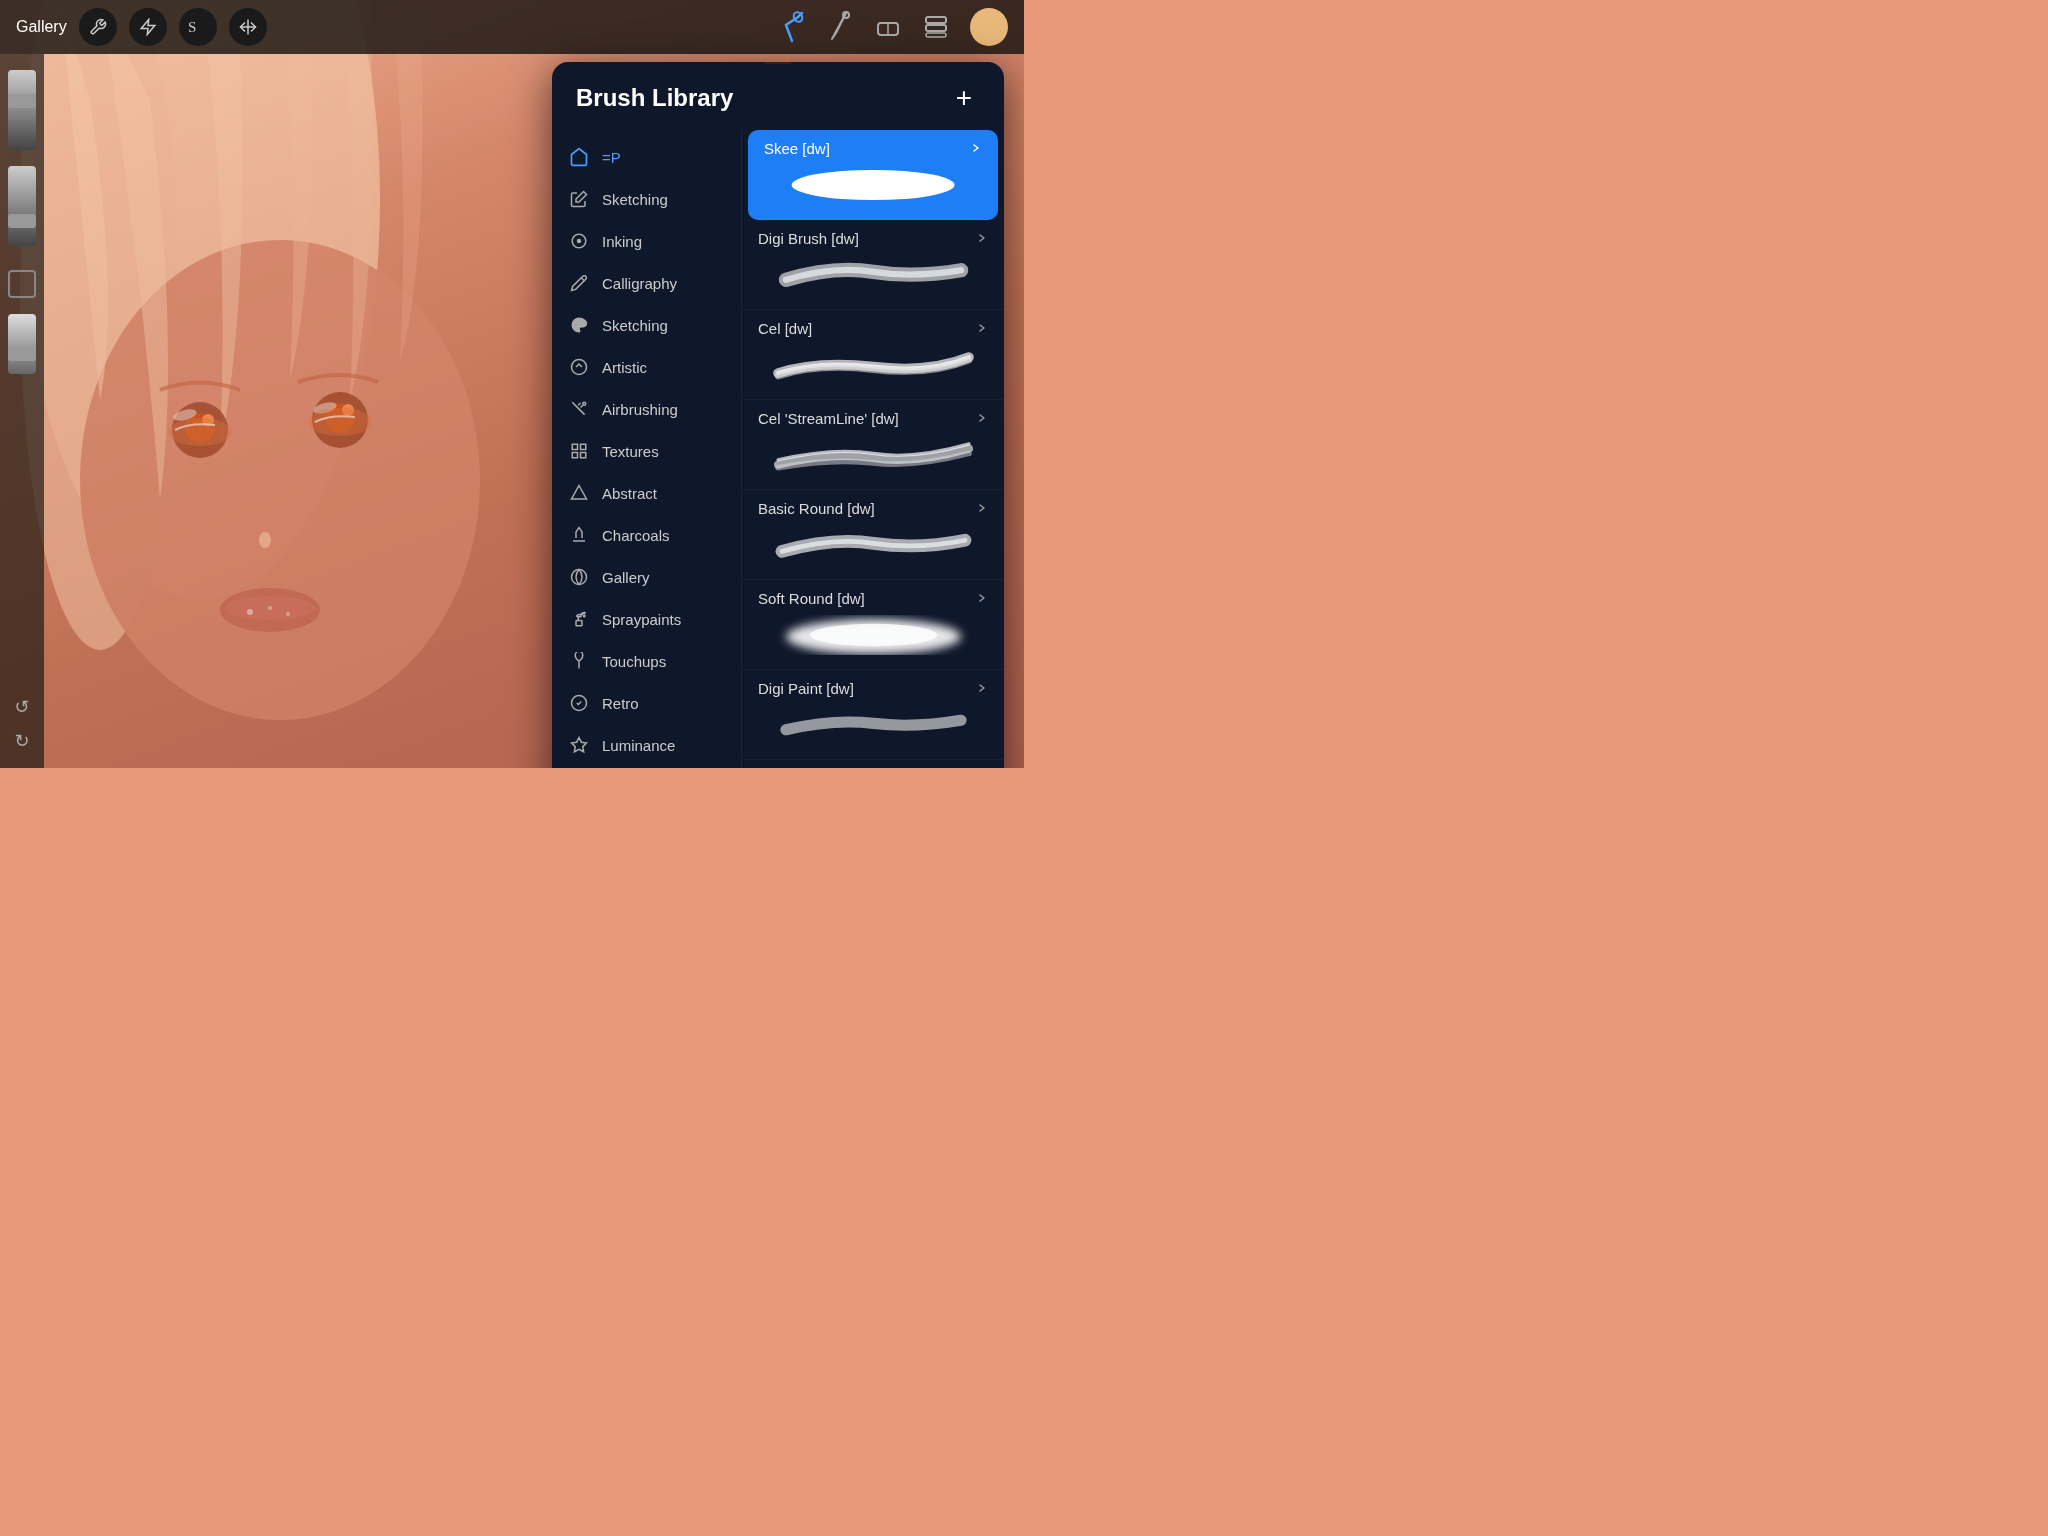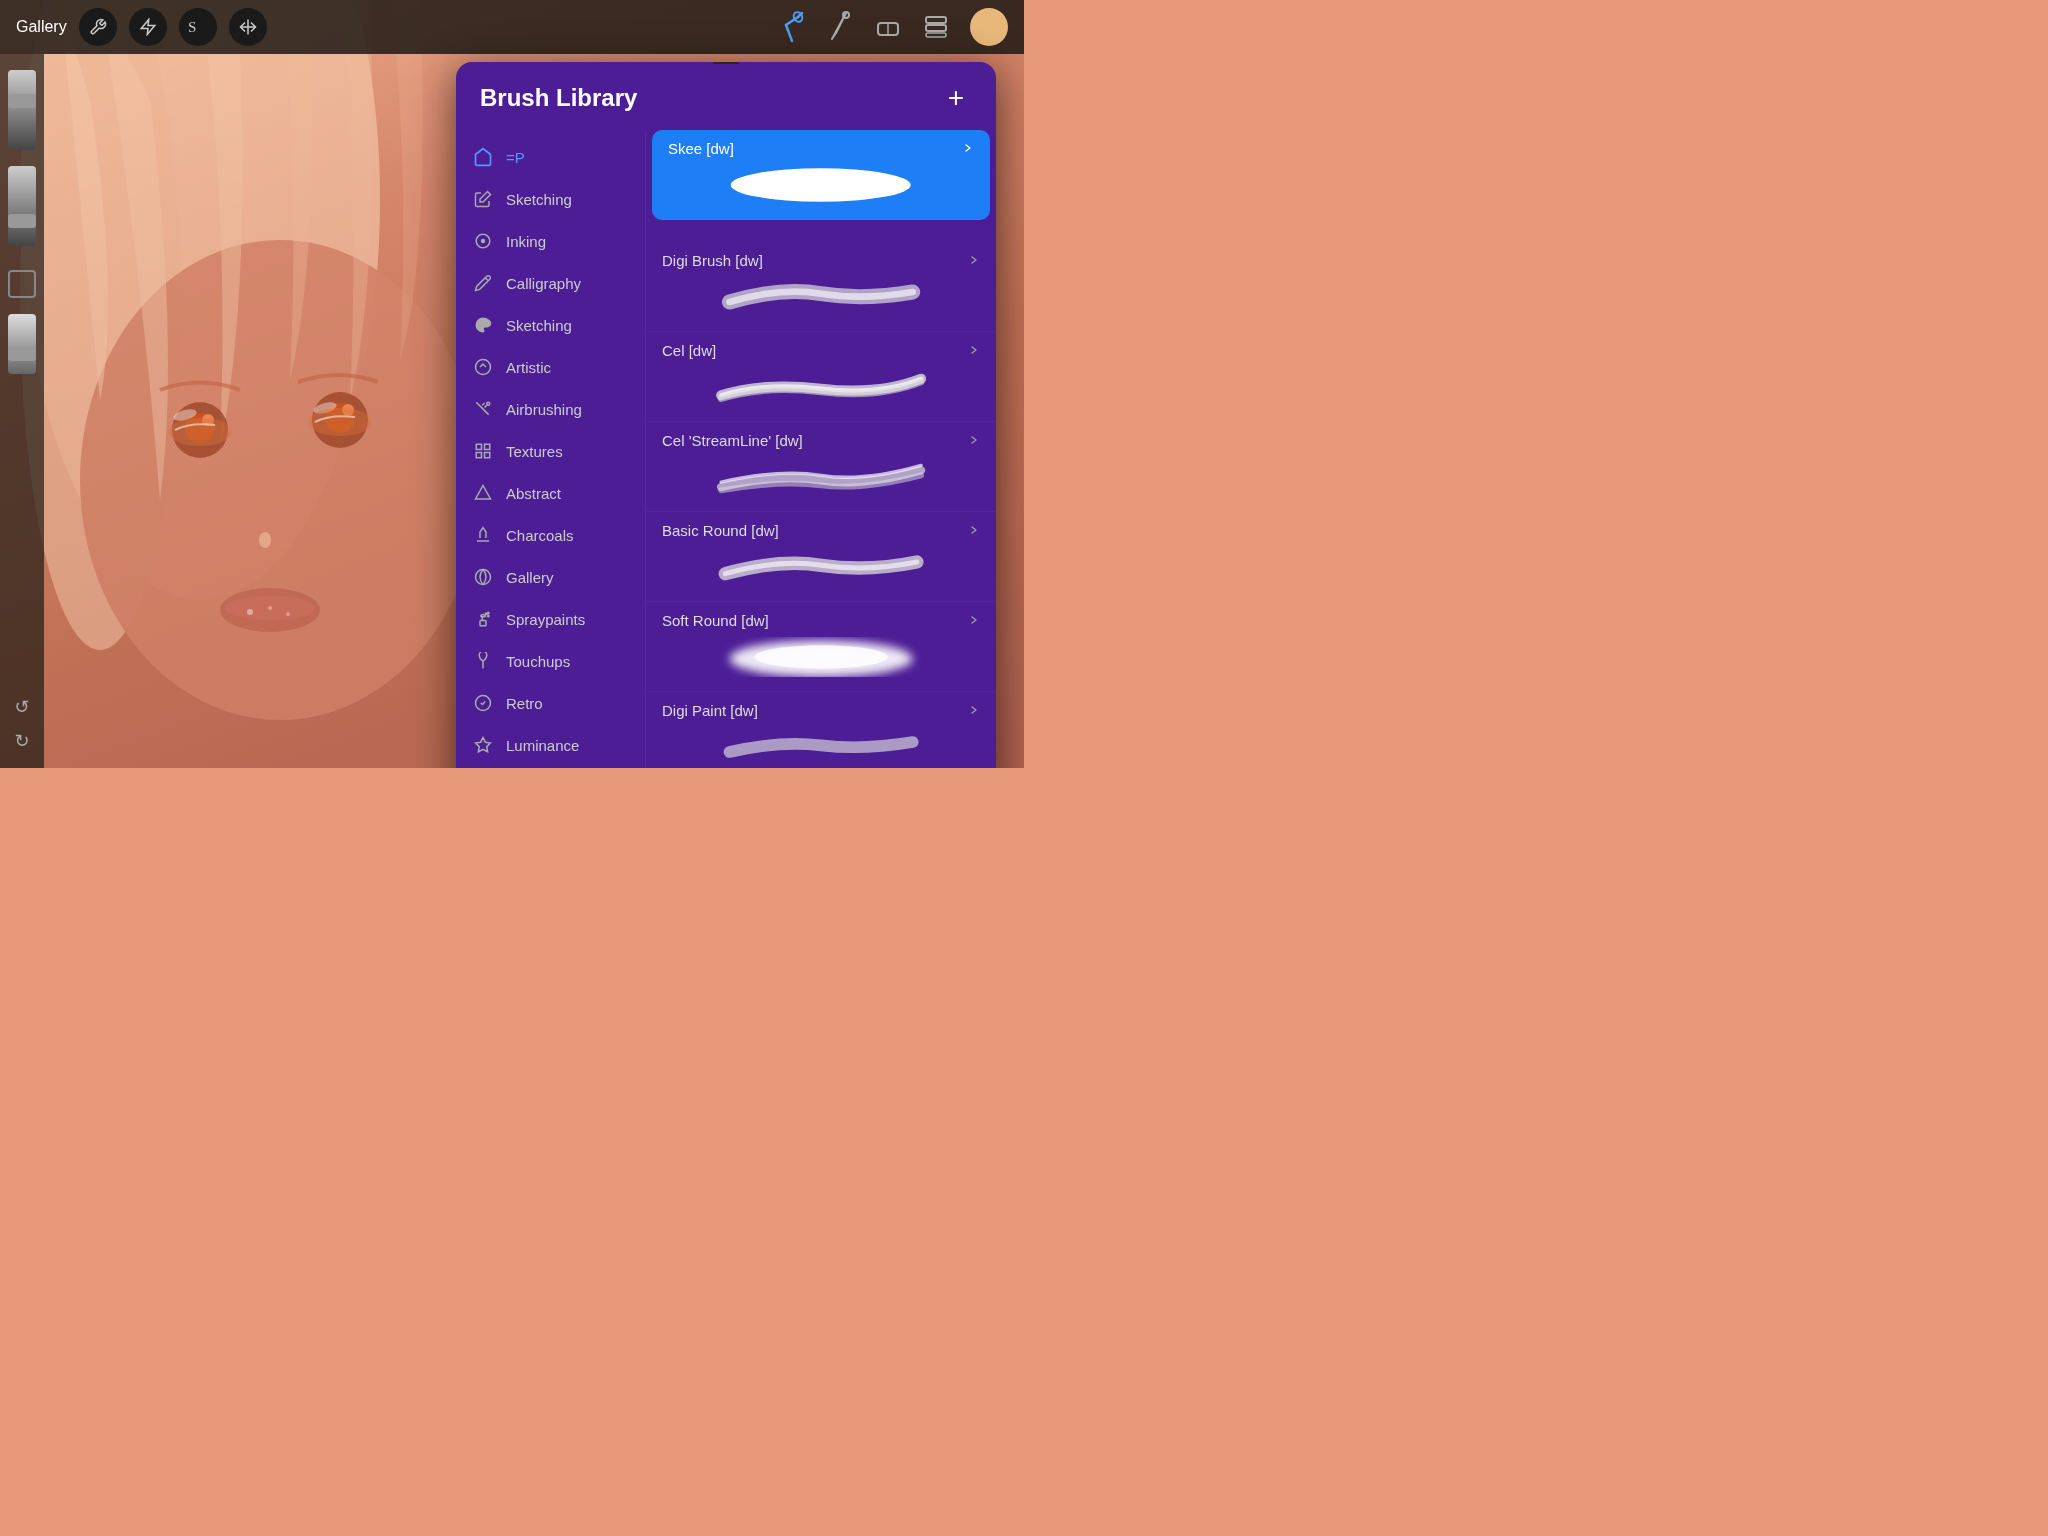--- a/index.html
+++ b/index.html
@@ -141,23 +141,23 @@
     .undo-redo-icon {
       color: #aaa;
       font-size: 18px;
       cursor: pointer;
     }
 
     
     .brush-library {
       position: absolute;
       top: 62px;
-      right: 28px;
-      width: 540px;
-      background: #4c1d95;
+      right: 20px;
+      width: 452px;
+      background: #0f172a;
       border-radius: 16px;
       overflow: hidden;
       z-index: 20;
       box-shadow: 0 8px 40px rgba(0,0,0,0.6);
     }
 
     
     .brush-library::before {
       content: '';
       position: absolute;
@@ -599,21 +599,21 @@
                 <path d="M 4 3 L 8 6 L 4 9" stroke="#fff" stroke-width="1.5" stroke-linecap="round" stroke-linejoin="round"></path>
               </svg></span>
           </div>
           <div class="brush-preview">
             <svg class="brush-stroke" viewBox="0 0 260 48">
               <ellipse cx="130" cy="24" rx="108" ry="20" fill="white"></ellipse>
               <ellipse cx="130" cy="22" rx="90" ry="16" fill="white" opacity="0.9"></ellipse>
             </svg>
           </div>
         </div>
-        <div class="brush-item" style="background: transparent; margin-top: 22px;">
+        <div class="brush-item" style="background: transparent;">
           <div class="brush-item-header">
             <span class="brush-name">Digi Brush [dw]</span>
             <span class="brush-chevron"><svg width="12" height="12" viewBox="0 0 12 12" fill="none">
                 <path d="M 4 3 L 8 6 L 4 9" stroke="#999" stroke-width="1.5" stroke-linecap="round" stroke-linejoin="round"></path>
               </svg></span>
           </div>
           <div class="brush-preview">
             <svg class="brush-stroke" viewBox="0 0 260 48">
               <path d="M 20 30 Q 80 12 130 20 Q 180 28 240 18" stroke="#ddd" stroke-width="18" fill="none" stroke-linecap="round" opacity="0.7"></path>
               <path d="M 20 30 Q 80 12 130 20 Q 180 28 240 18" stroke="white" stroke-width="8" fill="none" stroke-linecap="round" opacity="0.6"></path>

